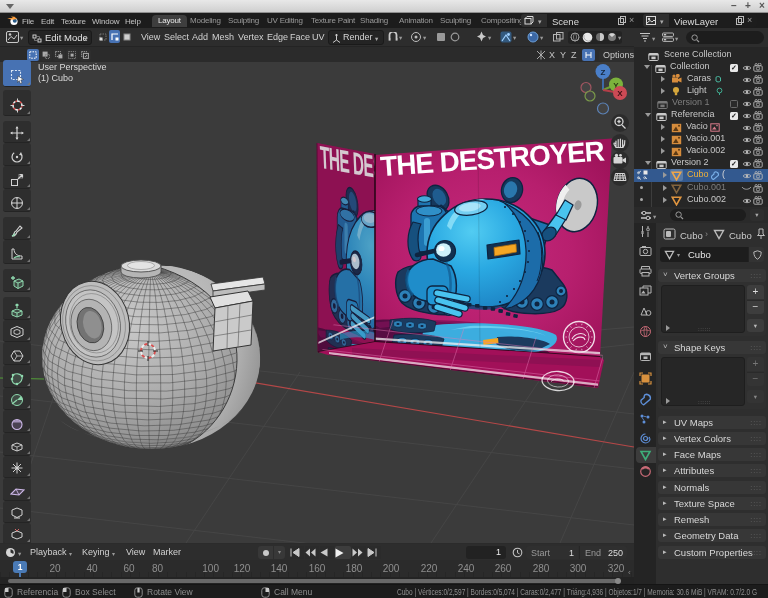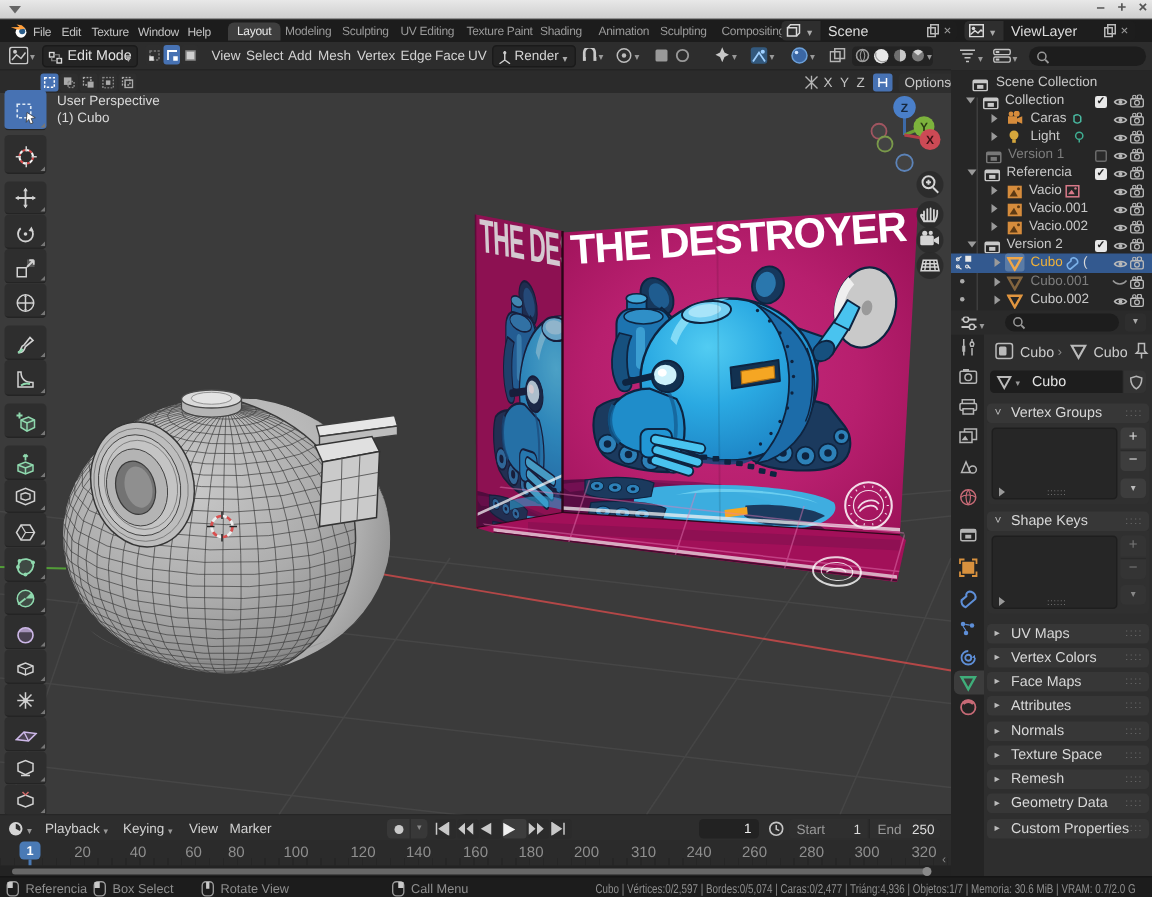--- a/index.html
+++ b/index.html
@@ -1348,27 +1348,27 @@
 <div class="abs" style="left:579px;top:2px;width:48px;height:13px;background:#2f2f2f;border-radius:0 3px 3px 0;border-left:1px solid #262626">
           <span class="abs" style="left:5px;top:1.5px;font-size:9px;color:#999">End</span>
           <span class="abs" style="right:4px;top:1.5px;font-size:9px;color:#ddd">250</span>
         </div>
 </div>
 <div id="ruler" class="abs">
 <div class="fnum abs" style="left:40px;width:30px;text-align:center">20</div>
 <div class="fnum abs" style="left:77px;width:30px;text-align:center">40</div>
 <div class="fnum abs" style="left:114px;width:30px;text-align:center">60</div>
 <div class="fnum abs" style="left:152px;width:30px;text-align:left">80</div>
-<div class="fnum abs" style="left:189px;width:30px;text-align:left">100</div>
+<div class="fnum abs" style="left:189px;width:30px;text-align:right">100</div>
 <div class="fnum abs" style="left:227px;width:30px;text-align:center">120</div>
 <div class="fnum abs" style="left:264px;width:30px;text-align:center">140</div>
 <div class="fnum abs" style="left:302px;width:30px;text-align:center">160</div>
 <div class="fnum abs" style="left:339px;width:30px;text-align:center">180</div>
 <div class="fnum abs" style="left:376px;width:30px;text-align:center">200</div>
-<div class="fnum abs" style="left:414px;width:30px;text-align:center">310</div>
+<div class="fnum abs" style="left:414px;width:30px;text-align:center">220</div>
 <div class="fnum abs" style="left:451px;width:30px;text-align:center">240</div>
 <div class="fnum abs" style="left:488px;width:30px;text-align:center">260</div>
 <div class="fnum abs" style="left:526px;width:30px;text-align:center">280</div>
 <div class="fnum abs" style="left:563px;width:30px;text-align:center">300</div>
 <div class="fnum abs" style="left:601px;width:30px;text-align:center">320</div>
 <div class="abs" style="left:0;top:12px;width:634px;height:5px;background:repeating-linear-gradient(90deg,#262626 0,#262626 1px,transparent 1px,transparent 9.28px)"></div>
 <div class="abs" style="left:13px;top:1px;width:14px;height:12px;background:#4a7ab5;border-radius:3px;font-size:8.5px;color:#fff;text-align:center;line-height:12px;font-weight:bold">1</div>
 <div class="abs" style="left:19px;top:13px;width:1.5px;height:4px;background:#4a7ab5"></div>
 </div>
 <div id="tscroll" class="abs">

